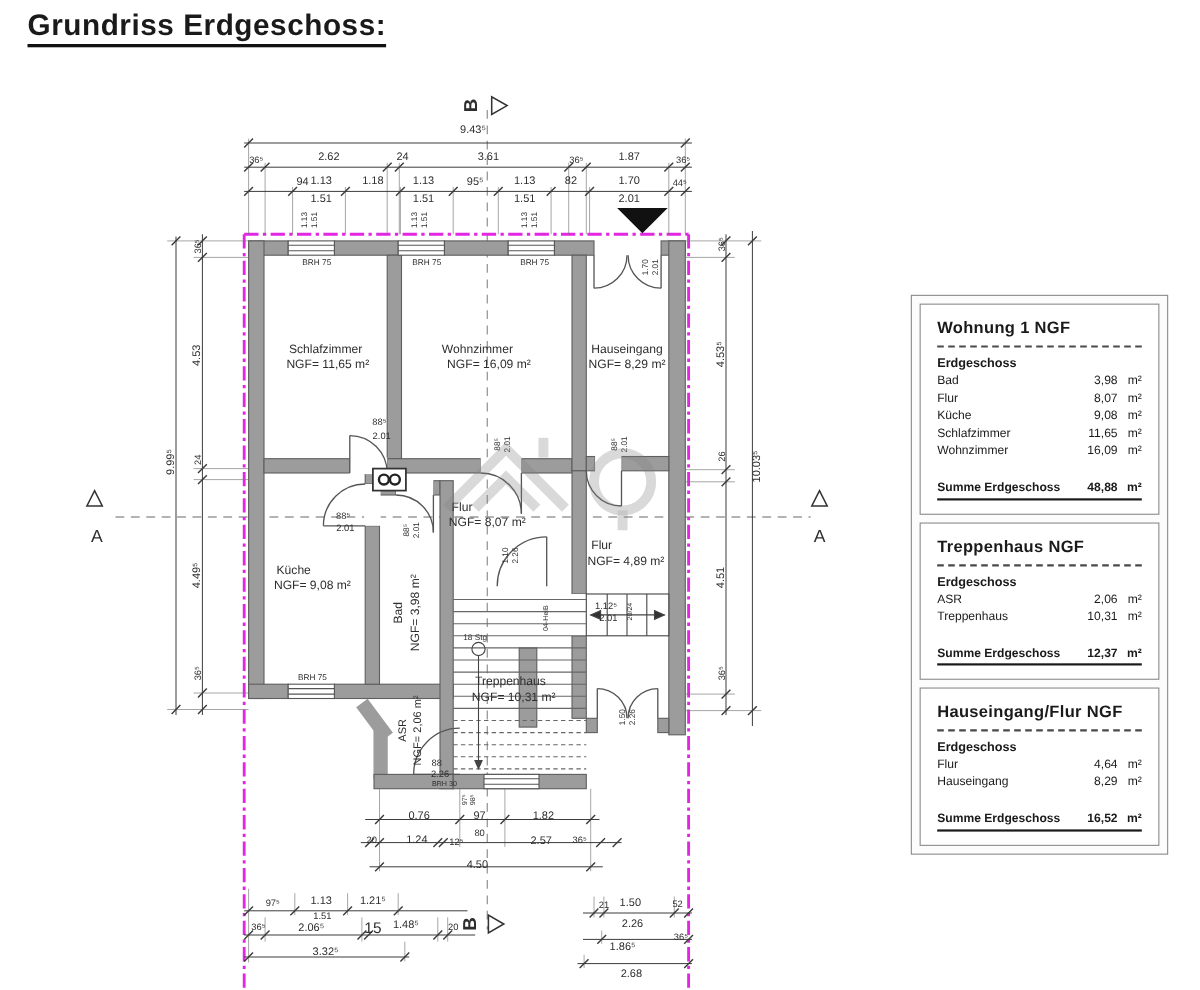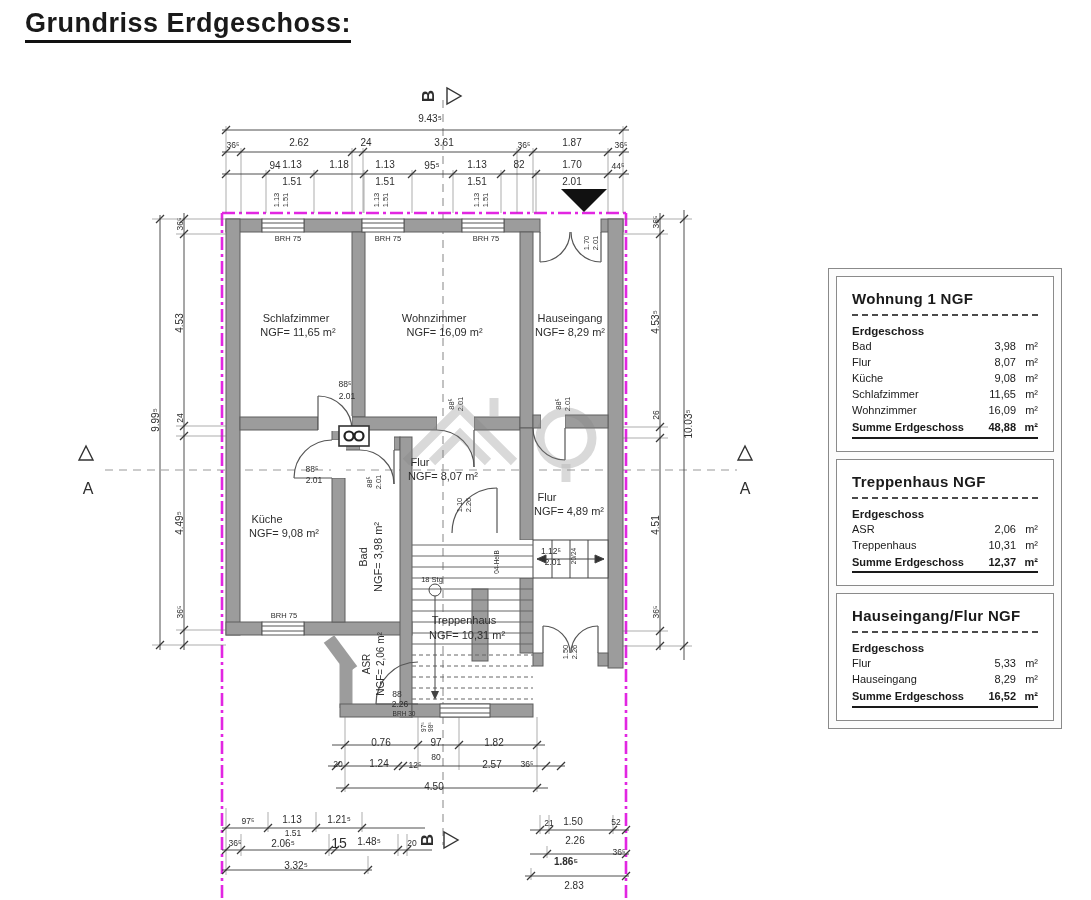--- a/index.html
+++ b/index.html
@@ -21,21 +21,21 @@
   .info-box{border:1.4px solid #8a8a8a;background:#ffffff;padding:13px 15px 12px 15px;
       margin-bottom:7px;box-sizing:border-box;}
   .info-box:last-child{margin-bottom:0;}
   .info-box .ib-title{font-size:15px;font-weight:bold;margin:0 0 7px 0;letter-spacing:.3px;}
   .info-box .ib-dash{border-top:2px dashed #4a4a4a;margin:0 0 9px 0;height:0;}
   .info-box .ib-section{font-size:11.5px;font-weight:bold;margin-bottom:2px;}
   .ib-row{display:flex;font-size:11px;line-height:1.45;}
   .ib-row .lab{flex:1;}
   .ib-row .val{width:36px;text-align:right;}
   .ib-row .unit{width:22px;text-align:right;}
-  .ib-row.total{font-weight:bold;border-bottom:2px solid #1a1a1a;margin-top:1px;padding-bottom:1px;}
+  .ib-row.total{font-weight:bold;border-bottom:2px solid #1a1a1a;margin-top:17px;padding-bottom:1px;}
 </style>
 </head>
 <body>
 
 <h1 class="page-title">Grundriss Erdgeschoss:</h1>
 
 <div class="plan-wrap">
   <svg class="plan-svg" width="1091" height="900" viewBox="0 0 1091 900">
 
     <g stroke="#9a9a9a" stroke-width="1.2" stroke-dasharray="8 6">
@@ -436,23 +436,23 @@
       <span class="plan-label" style="left: 235px; top: 843px; font-size: 8.5px;">36⁵</span>
       <span class="plan-label" style="left: 283px; top: 844px; font-size: 10px;">2.06⁵</span>
       <span class="plan-label" style="left: 339px; top: 843px; font-size: 14px;">15</span>
       <span class="plan-label" style="left: 369px; top: 842px; font-size: 10px;">1.48⁵</span>
       <span class="plan-label" style="left: 412px; top: 843px; font-size: 8.5px;">20</span>
       <span class="plan-label" style="left: 296px; top: 866px; font-size: 10px; text-align: right;">3.32⁵</span>
       <span class="plan-label" style="left: 549px; top: 823px; font-size: 8.5px;">21</span>
       <span class="plan-label" style="left: 573px; top: 822px; font-size: 10px;">1.50</span>
       <span class="plan-label" style="left: 616px; top: 822px; font-size: 8.5px;">52</span>
       <span class="plan-label" style="left: 575px; top: 841px; font-size: 10px;">2.26</span>
-      <span class="plan-label" style="left: 566px; top: 862px; font-size: 10px; font-weight: bold;">1.86⁵</span>
+      <span class="plan-label" style="left: 566px; top: 862px; font-size: 10px;">1.86⁵</span>
       <span class="plan-label" style="left: 619px; top: 852px; font-size: 8.5px;">36⁵</span>
-      <span class="plan-label" style="left: 574px; top: 886px; font-size: 10px;">2.83</span>
+      <span class="plan-label" style="left: 574px; top: 886px; font-size: 10px;">2.68</span>
     </div>
 
   <div class="watermark" style="left:388px;top:386px;width:380px;">
     <svg width="230" height="100" viewBox="0 0 230 100" style="display:block;margin-left:10px;opacity:.55">
       <g fill="none" stroke="rgba(130,130,130,0.55)" stroke-width="9">
         <path d="M8,76 L62,22 L116,76"></path>
         <path d="M34,76 L62,48 L90,76"></path>
         <line x1="96" y1="30" x2="96" y2="12"></line>
         <circle cx="168" cy="52" r="26"></circle>
         <line x1="168" y1="78" x2="168" y2="96"></line>
@@ -516,21 +516,21 @@
         <span class="val">12,37</span>
         <span class="unit">m²</span>
       </div>
     </div>
     <div class="info-box">
       <div class="ib-title">Hauseingang/Flur NGF</div>
       <div class="ib-dash"></div>
       <div class="ib-section">Erdgeschoss</div>
       <div class="ib-row">
         <span class="lab">Flur</span>
-        <span class="val">5,33</span>
+        <span class="val">4,64</span>
         <span class="unit">m²</span>
       </div>
       <div class="ib-row">
         <span class="lab">Hauseingang</span>
         <span class="val">8,29</span>
         <span class="unit">m²</span>
       </div>
       <div class="ib-row total">
         <span class="lab">Summe Erdgeschoss</span>
         <span class="val">16,52</span>

